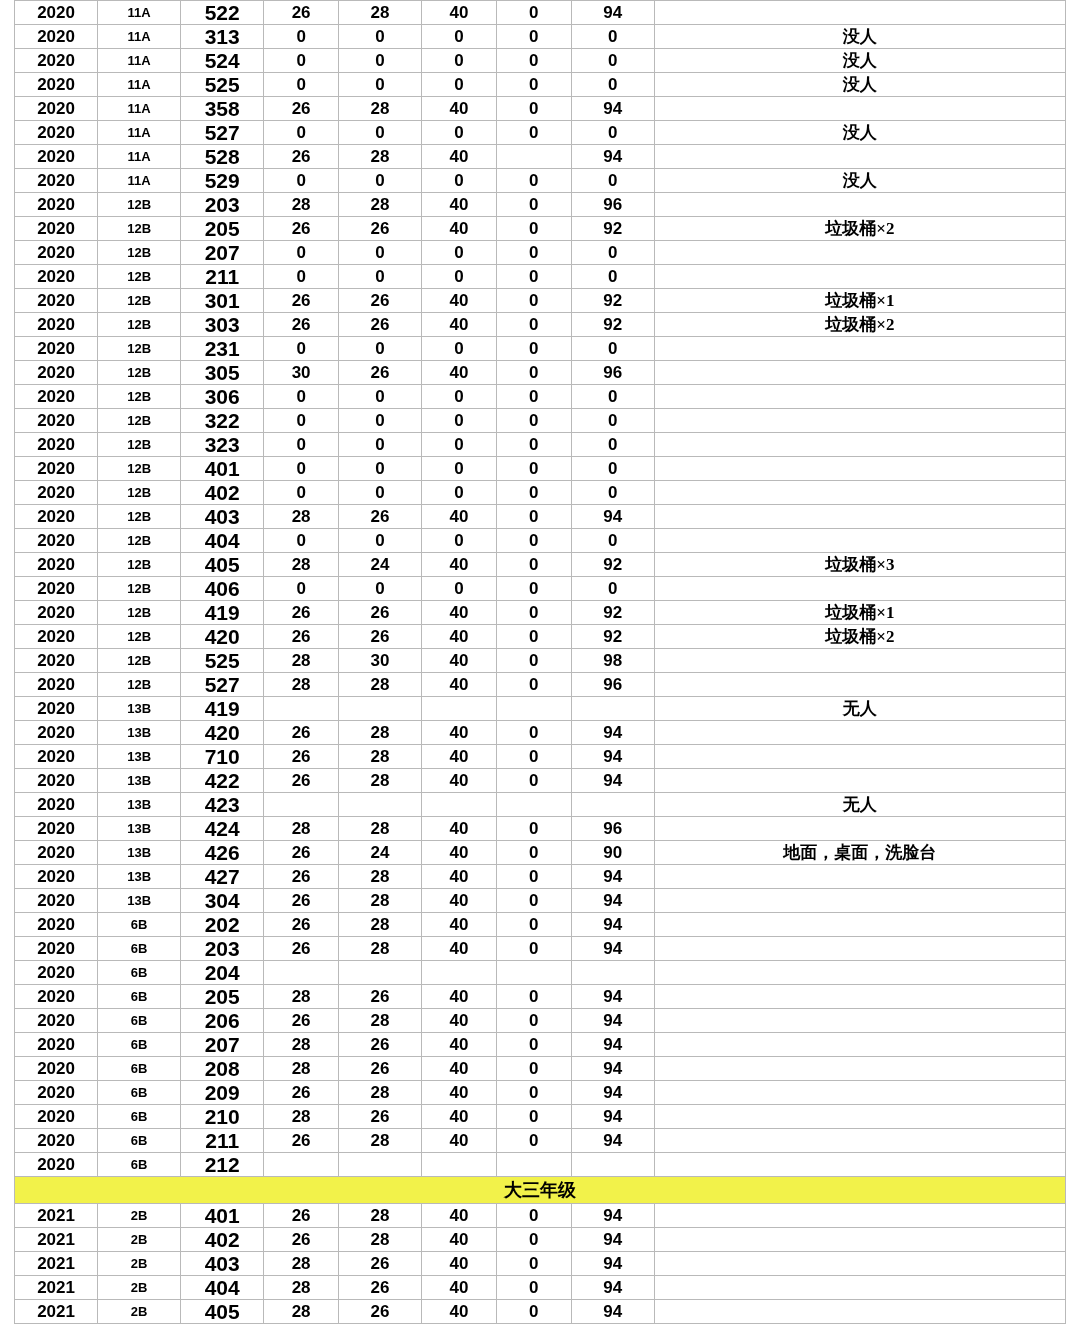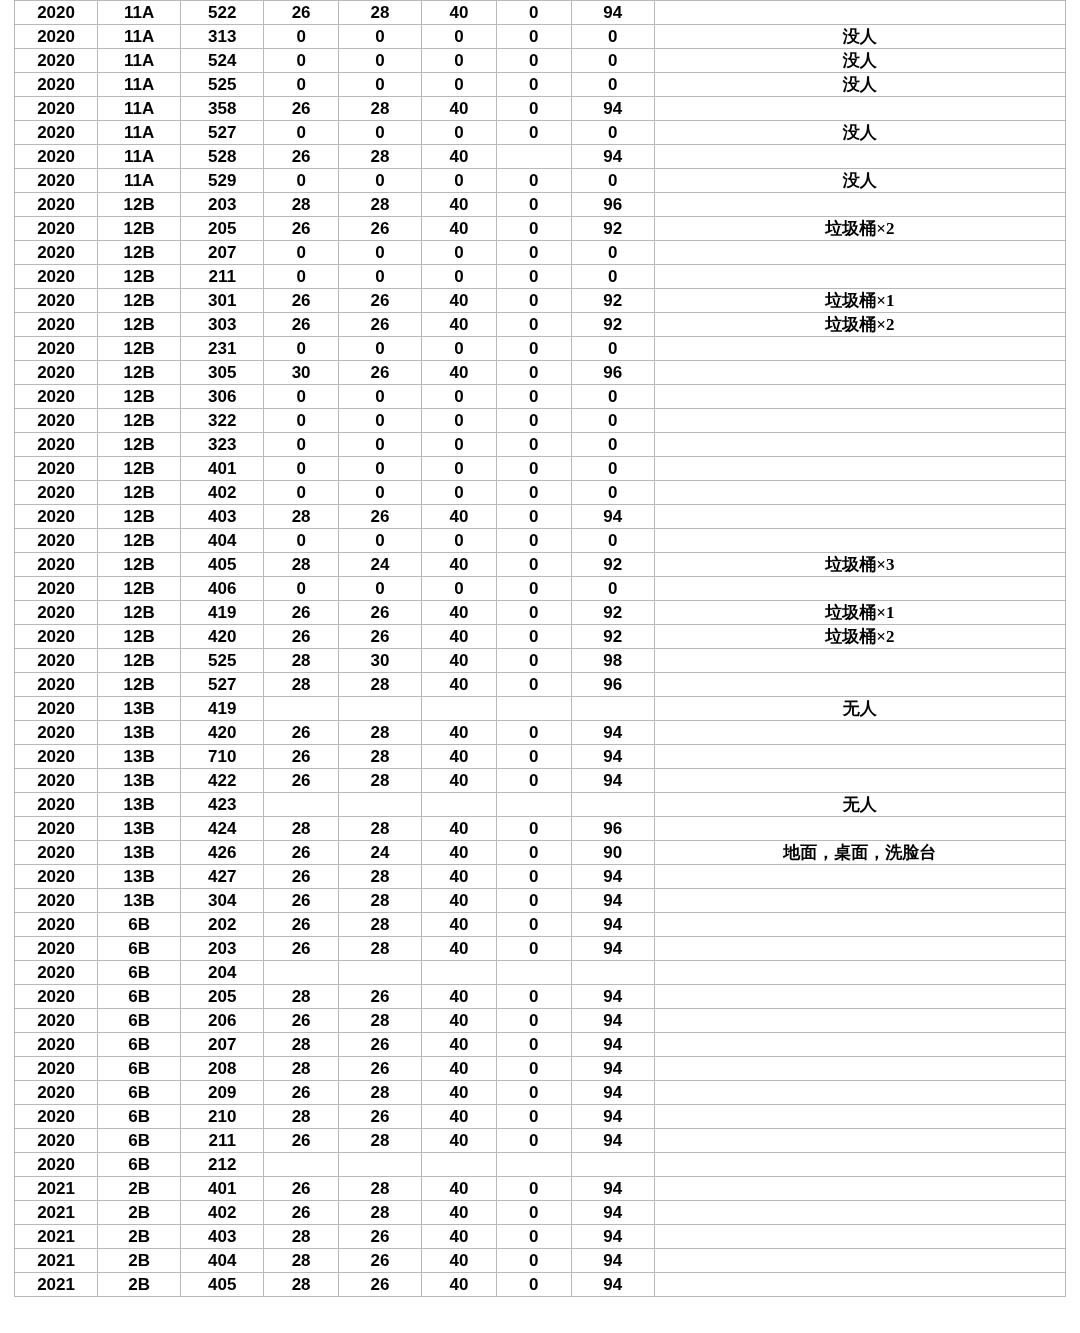--- a/index.html
+++ b/index.html
@@ -49,22 +49,22 @@
   col.c-bldg   { width: 80px; }
   col.c-room   { width: 80px; }
   col.c-s1     { width: 72px; }
   col.c-s2     { width: 80px; }
   col.c-s3     { width: 72px; }
   col.c-s4     { width: 72px; }
   col.c-total  { width: 80px; }
   col.c-note   { width: 396px; }
 
   td.year  { font-size: 17px; }
-  td.bldg  { font-size: 17px; }
-  td.room  { font-size: 17px; }
+  td.bldg  { font-size: 13px; }
+  td.room  { font-size: 21px; }
   td.num   { font-size: 17px; }
   td.note  { font-size: 17px; font-weight: bold; font-family: Liberation Serif, serif; }
 
   tr.section td {
     background: #f2f24a;
     font-size: 18px;
     font-weight: bold;
     height: 26px;
     line-height: 26px;
     color: #000;
@@ -621,20 +621,23 @@
           <td class="year">2020</td>
           <td class="bldg">6B</td>
           <td class="room">212</td>
           <td class="num"></td>
           <td class="num"></td>
           <td class="num"></td>
           <td class="num"></td>
           <td class="num"></td>
           <td class="note"></td>
         </tr>
+        <tr class="section">
+          <td colspan="9">大三年级</td>
+        </tr>
         <tr class="row">
           <td class="year">2021</td>
           <td class="bldg">2B</td>
           <td class="room">401</td>
           <td class="num">26</td>
           <td class="num">28</td>
           <td class="num">40</td>
           <td class="num">0</td>
           <td class="num">94</td>
           <td class="note"></td>

